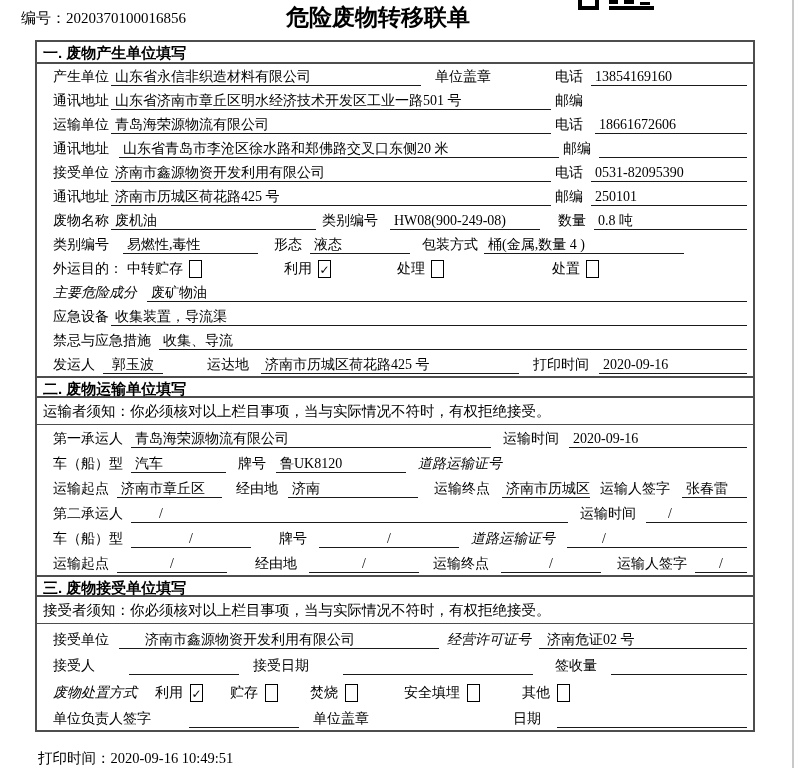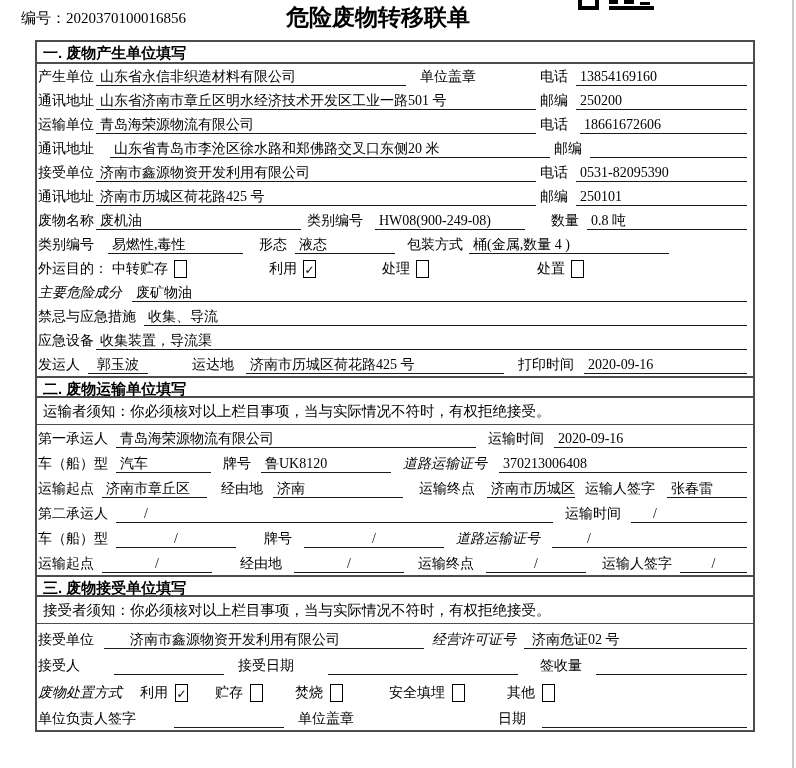--- a/index.html
+++ b/index.html
@@ -22,21 +22,21 @@
   .form { position:absolute; left:35px; top:40px; width:720px; border:2px solid #4d4d4d; background:#fff; }
   .sec-hdr {
     height:22px; line-height:22px; padding-left:6px;
     font-weight:bold; font-size:15px;
     font-family:"Liberation Sans","DejaVu Sans",sans-serif;
     border-bottom:2px solid #4d4d4d;
   }
   .sec-hdr.bt { border-top:2px solid #4d4d4d; }
   .notice { height:27px; line-height:26px; padding-left:6px; border-bottom:1px solid #4d4d4d; font-size:14.5px; white-space:nowrap; }
 
-  .row { display:flex; align-items:flex-end; padding:0 6px 0 1px; }
+  .row { display:flex; align-items:flex-end; padding:0 6px 0 16px; }
   .r24 { height:24px; } .r25 { height:25px; } .r26 { height:26.5px; }
   .row > span { display:block; line-height:18px; height:18px; white-space:nowrap; margin-bottom:2px; flex:none; }
   .lbl2 { width:28px; } .lbl3 { width:42px; } .lbl4 { width:56px; }
   .lbl5 { width:70px; } .lbl6 { width:84px;font-style:italic; } .lbl7 { width:98px; }
   .val { border-bottom:1px solid #1a1a1a; padding-left:4px; }
   .fx { flex:1 1 auto !important; }
   .ctr { text-align:center; padding-left:0; }
   .cb {
     width:13px; height:13px; border:1px solid #000; margin-bottom:3px;
     font-family:"DejaVu Sans",sans-serif; font-size:12px; line-height:11px;
@@ -72,33 +72,32 @@
       <span class="val" style="width:310px;margin-left:2px">山东省永信非织造材料有限公司</span>
       <span style="margin-left:14px">单位盖章</span>
       <span class="lbl2" style="margin-left:64px">电话</span>
       <span class="val fx" style="margin-left:8px">13854169160</span>
     </div>
 
     <div class="row r24">
       <span class="lbl4">通讯地址</span>
       <span class="val" style="width:440px;margin-left:2px">山东省济南市章丘区明水经济技术开发区工业一路501 号</span>
       <span class="lbl2" style="margin-left:4px">邮编</span>
-      <span class="val fx" style="margin-left:8px">250200</span>
     </div>
 
     <div class="row r24">
       <span class="lbl4">运输单位</span>
       <span class="val" style="width:440px;margin-left:2px">青岛海荣源物流有限公司</span>
       <span class="lbl2" style="margin-left:4px">电话</span>
       <span class="val fx" style="margin-left:12px">18661672606</span>
     </div>
 
     <div class="row r24">
       <span class="lbl4">通讯地址</span>
-      <span class="val" style="width:440px;margin-left:16px">山东省青岛市李沧区徐水路和郑佛路交叉口东侧20 米</span>
+      <span class="val" style="width:440px;margin-left:10px">山东省青岛市李沧区徐水路和郑佛路交叉口东侧20 米</span>
       <span class="lbl2" style="margin-left:4px">邮编</span>
       <span class="val fx" style="margin-left:8px"></span>
     </div>
 
     <div class="row r24">
       <span class="lbl4">接受单位</span>
       <span class="val" style="width:440px;margin-left:2px">济南市鑫源物资开发利用有限公司</span>
       <span class="lbl2" style="margin-left:4px">电话</span>
       <span class="val fx" style="margin-left:8px">0531-82095390</span>
     </div>
@@ -108,21 +107,21 @@
       <span class="val" style="width:440px;margin-left:2px">济南市历城区荷花路425 号</span>
       <span class="lbl2" style="margin-left:4px">邮编</span>
       <span class="val fx" style="margin-left:8px">250101</span>
     </div>
 
     <div class="row r24">
       <span class="lbl4">废物名称</span>
       <span class="val" style="width:205px;margin-left:2px">废机油</span>
       <span class="lbl4" style="margin-left:6px">类别编号</span>
       <span class="val" style="width:150px;margin-left:12px">HW08(900-249-08)</span>
-      <span class="lbl2" style="margin-left:26px">数量</span>
+      <span class="lbl2" style="margin-left:18px">数量</span>
       <span class="val fx" style="margin-left:8px">0.8 吨</span>
     </div>
 
     <div class="row r24">
       <span class="lbl4">类别编号</span>
       <span class="val" style="width:135px;margin-left:14px">易燃性,毒性</span>
       <span class="lbl2" style="margin-left:16px">形态</span>
       <span class="val" style="width:100px;margin-left:8px">液态</span>
       <span class="lbl4" style="margin-left:12px">包装方式</span>
       <span class="val" style="width:200px;margin-left:6px">桶(金属,数量 4 )</span>
@@ -139,27 +138,27 @@
       <span style="margin-left:108px">处置</span>
       <span class="cb" style="margin-left:6px"></span>
     </div>
 
     <div class="row r24">
       <span class="lbl6">主要危险成分</span>
       <span class="val fx" style="margin-left:10px">废矿物油</span>
     </div>
 
     <div class="row r24">
+      <span class="lbl4">应急设备</span>
+      <span class="val fx" style="margin-left:2px">收集装置，导流渠</span>
+    </div>
+
+    <div class="row r24">
       <span class="lbl7">禁忌与应急措施</span>
       <span class="val fx" style="margin-left:8px">收集、导流</span>
-    </div>
-
-    <div class="row r24">
-      <span class="lbl4">应急设备</span>
-      <span class="val fx" style="margin-left:2px">收集装置，导流渠</span>
     </div>
 
     <div class="row r24">
       <span class="lbl3">发运人</span>
       <span class="val ctr" style="width:60px;margin-left:8px">郭玉波</span>
       <span class="lbl3" style="margin-left:44px">运达地</span>
       <span class="val" style="width:258px;margin-left:12px">济南市历城区荷花路425 号</span>
       <span class="lbl4" style="margin-left:14px">打印时间</span>
       <span class="val fx" style="margin-left:10px">2020-09-16</span>
     </div>
@@ -173,21 +172,20 @@
       <span class="lbl4" style="margin-left:12px">运输时间</span>
       <span class="val fx" style="margin-left:10px">2020-09-16</span>
     </div>
 
     <div class="row r25">
       <span class="lbl5">车（船）型</span>
       <span class="val" style="width:95px;margin-left:8px">汽车</span>
       <span class="lbl2" style="margin-left:12px">牌号</span>
       <span class="val" style="width:130px;margin-left:10px">鲁UK8120</span>
       <span class="lbl6" style="margin-left:12px">道路运输证号</span>
-      <span class="val fx" style="margin-left:12px">370213006408</span>
     </div>
 
     <div class="row r25">
       <span class="lbl4">运输起点</span>
       <span class="val" style="width:105px;margin-left:8px">济南市章丘区</span>
       <span class="lbl3" style="margin-left:14px">经由地</span>
       <span class="val" style="width:130px;margin-left:10px">济南</span>
       <span class="lbl4" style="margin-left:16px">运输终点</span>
       <span class="val" style="width:88px;margin-left:12px">济南市历城区</span>
       <span class="lbl5" style="margin-left:10px">运输人签字</span>
@@ -257,13 +255,14 @@
     <div class="row r26">
       <span class="lbl7">单位负责人签字</span>
       <span class="val" style="width:110px;margin-left:38px"></span>
       <span class="lbl4" style="margin-left:14px">单位盖章</span>
       <span class="lbl2" style="margin-left:144px">日期</span>
       <span class="val fx" style="margin-left:16px"></span>
     </div>
 
   </div>
 
+  <div class="footer"><span>打印时间：</span><span>2020-09-16 10:49:51</span></div>
 </div>
 
 </body></html>

